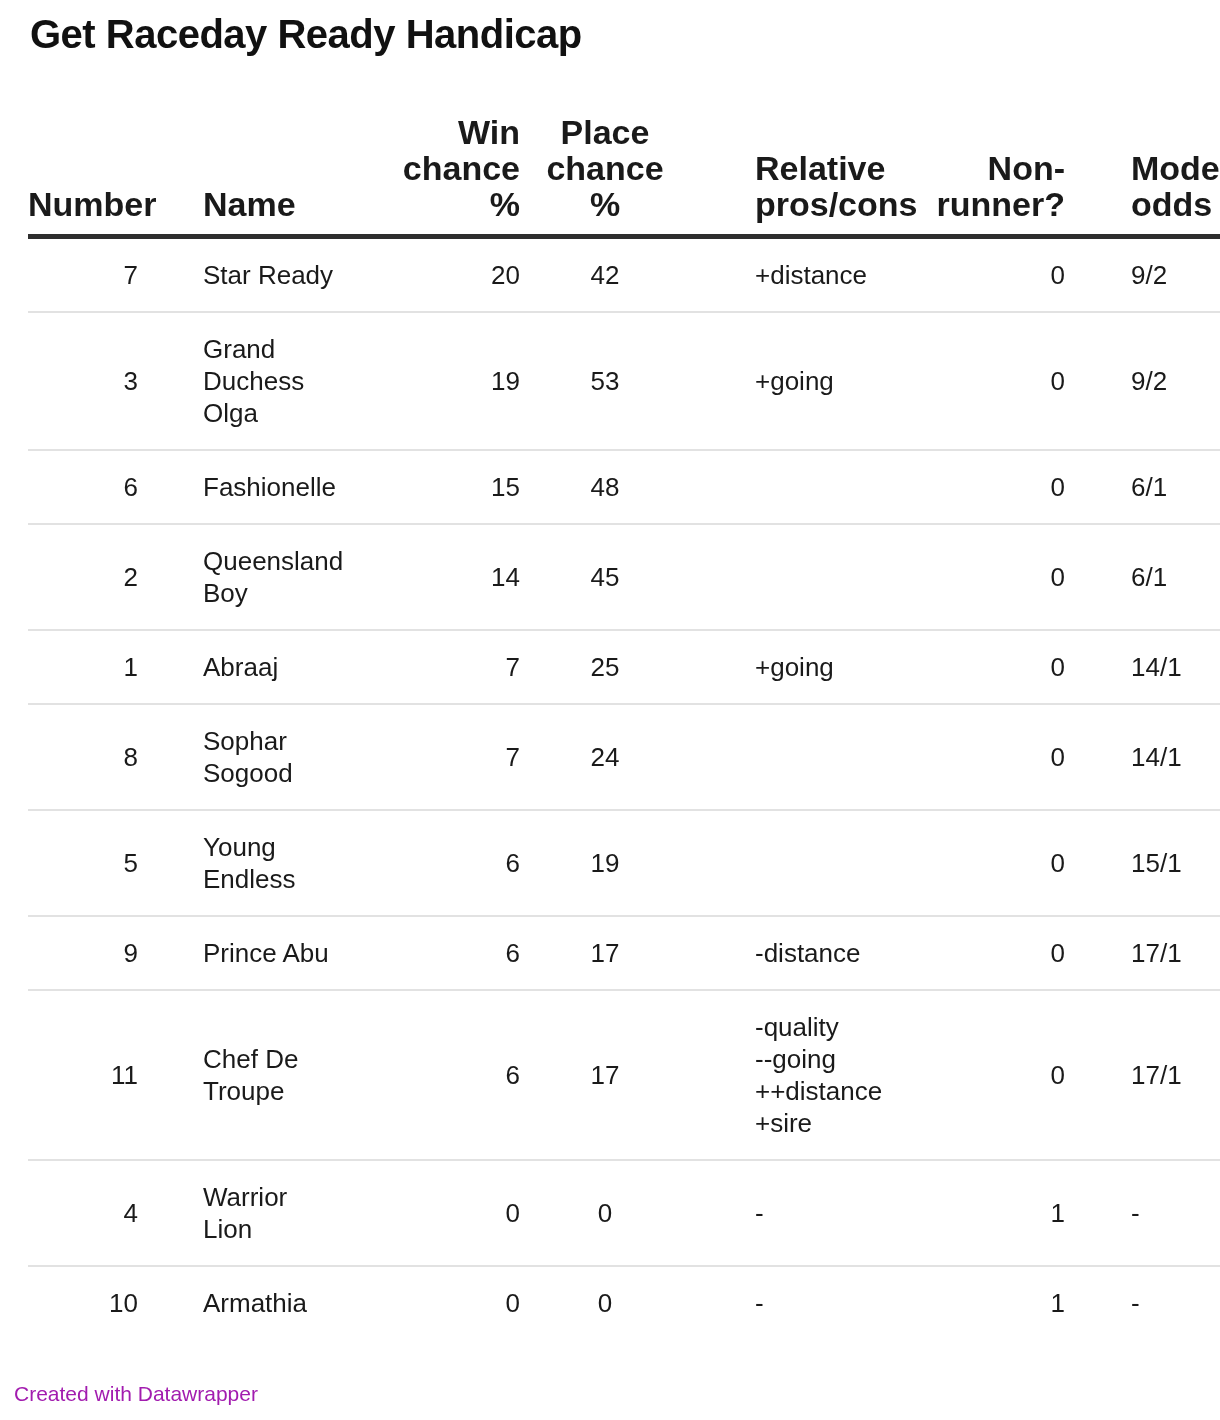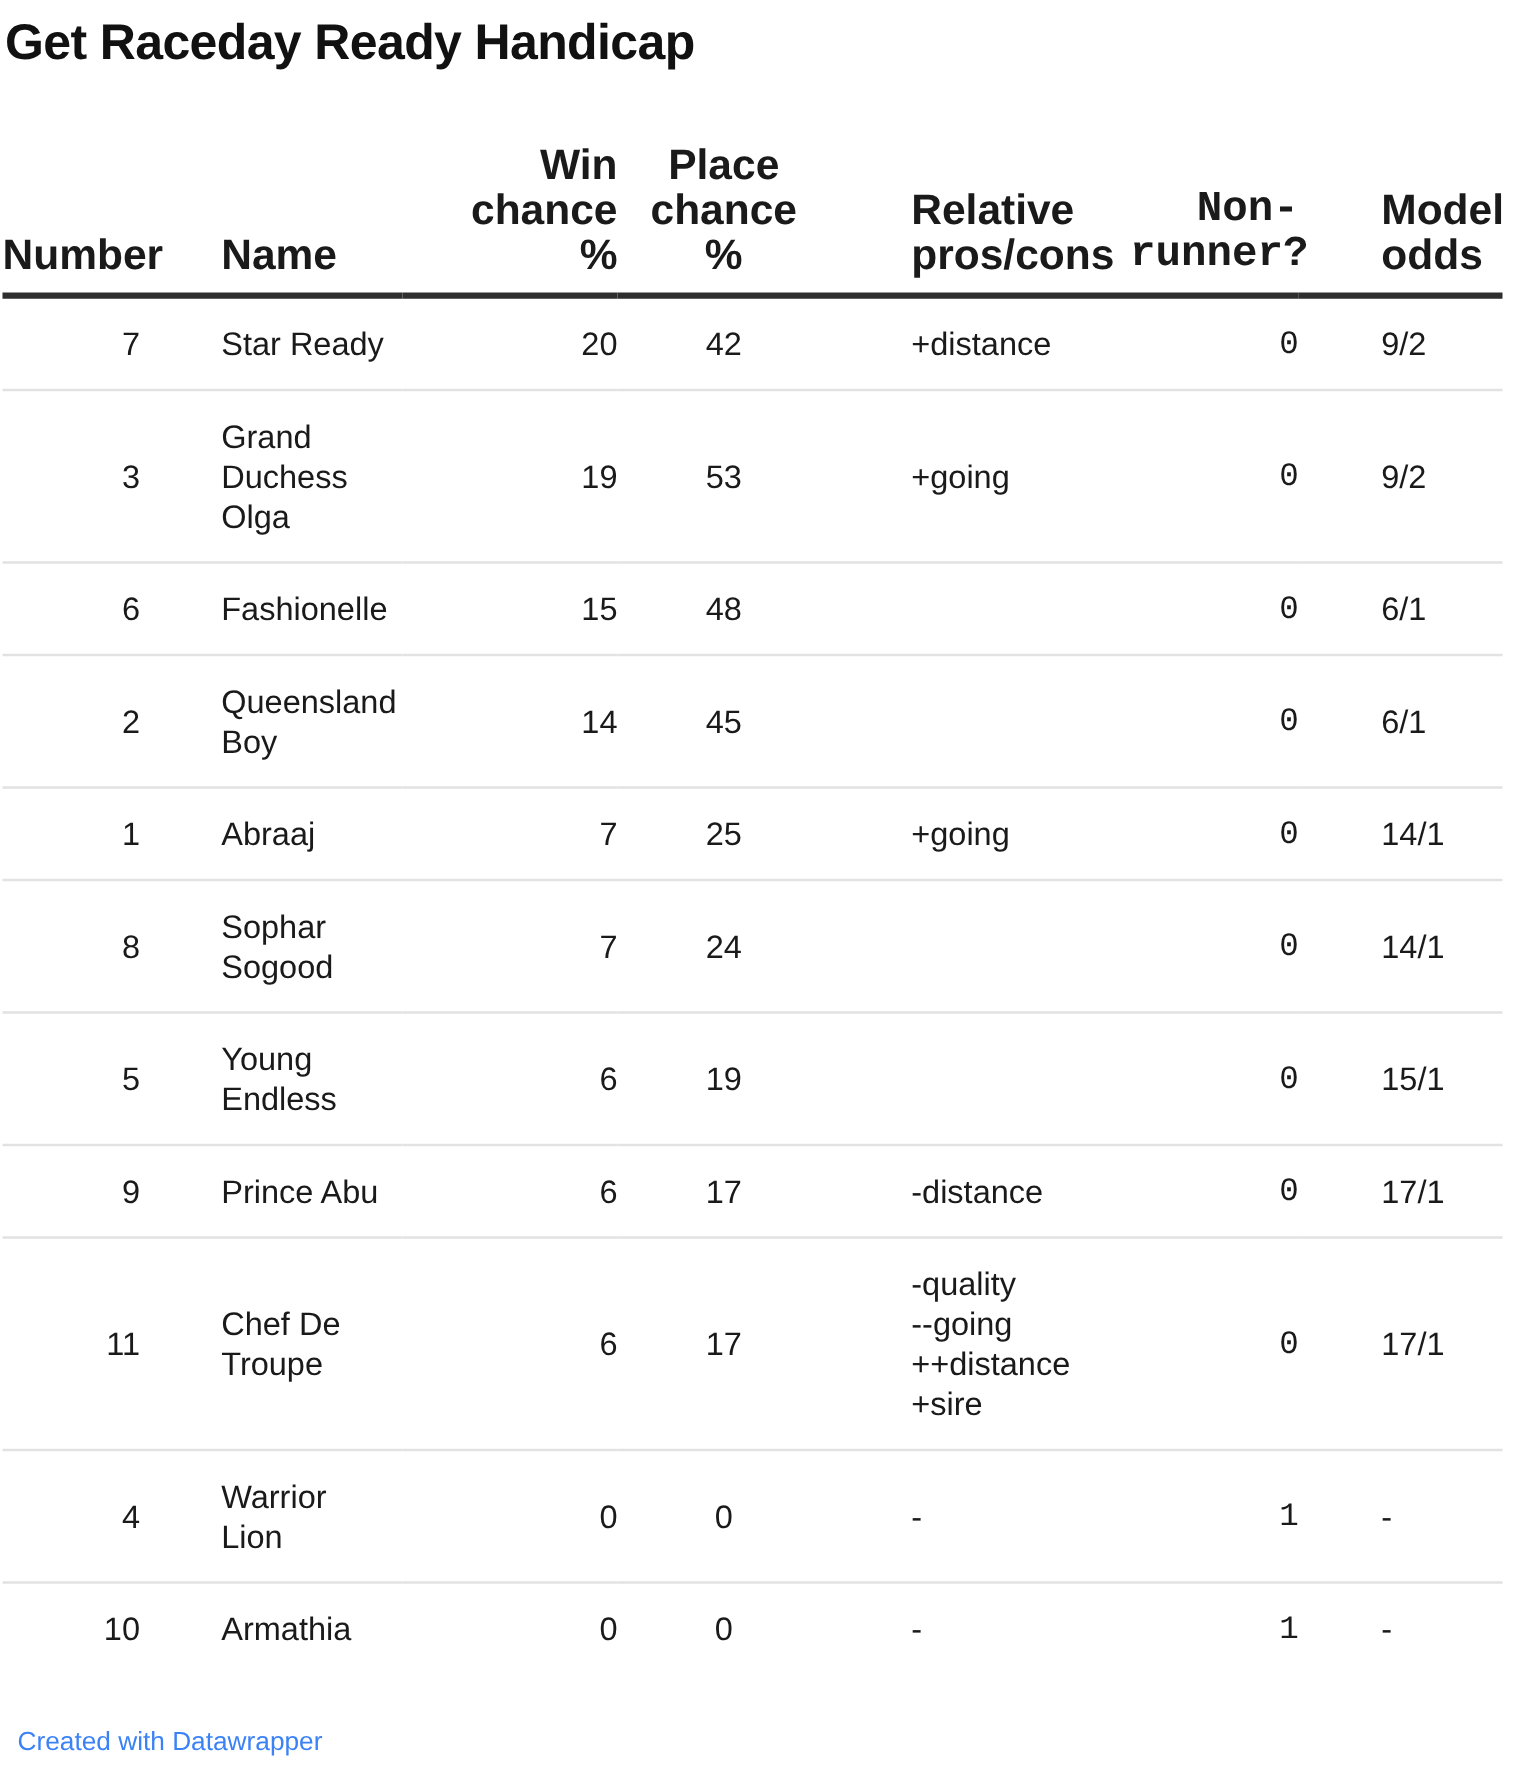--- a/index.html
+++ b/index.html
@@ -9,21 +9,21 @@
   }
   body {
     width: 1220px;
     height: 1420px;
     overflow: hidden;
     font-family: "Liberation Sans", "DejaVu Sans", sans-serif;
     color: #1a1a1a;
     position: relative;
   }
   .container {
-    padding: 0 2px;
+    padding: 0 28px;
   }
   h1.title {
     font-size: 40px;
     line-height: 48px;
     font-weight: bold;
     color: #111111;
     margin: 10px 2px 0 2px;
     letter-spacing: -0.5px;
   }
   table.dw-table {
@@ -51,31 +51,31 @@
   }
   table.dw-table tbody tr:last-child td {
     border-bottom: none;
   }
   
   .c0 { text-align: right; }
   .c1 { text-align: left; padding-left: 65px !important; }
   .c2 { text-align: right; }
   .c3 { text-align: center; }
   .c4 { text-align: left; padding-left: 65px !important; }
-  .c5 { text-align: right; font-family: Liberation Mono, monospace; }
+  .c5 { text-align: right; }
   .c6 { text-align: left; padding-left: 66px !important; }
   th.c1, th.c4, th.c6 { padding-left: 65px; }
   td.c1, td.c4 { padding-top: 20px; padding-bottom: 20px; }
   .footer {
     position: absolute;
     left: 14px;
     top: 1380px;
     font-size: 21px;
     line-height: 28px;
-    color: #3b82f6;
+    color: #a21caf;
   }
 </style>
 </head>
 <body>
 
 <div class="container">
   <h1 class="title">Get Raceday Ready Handicap</h1>
 
   <table class="dw-table">
     <colgroup>

